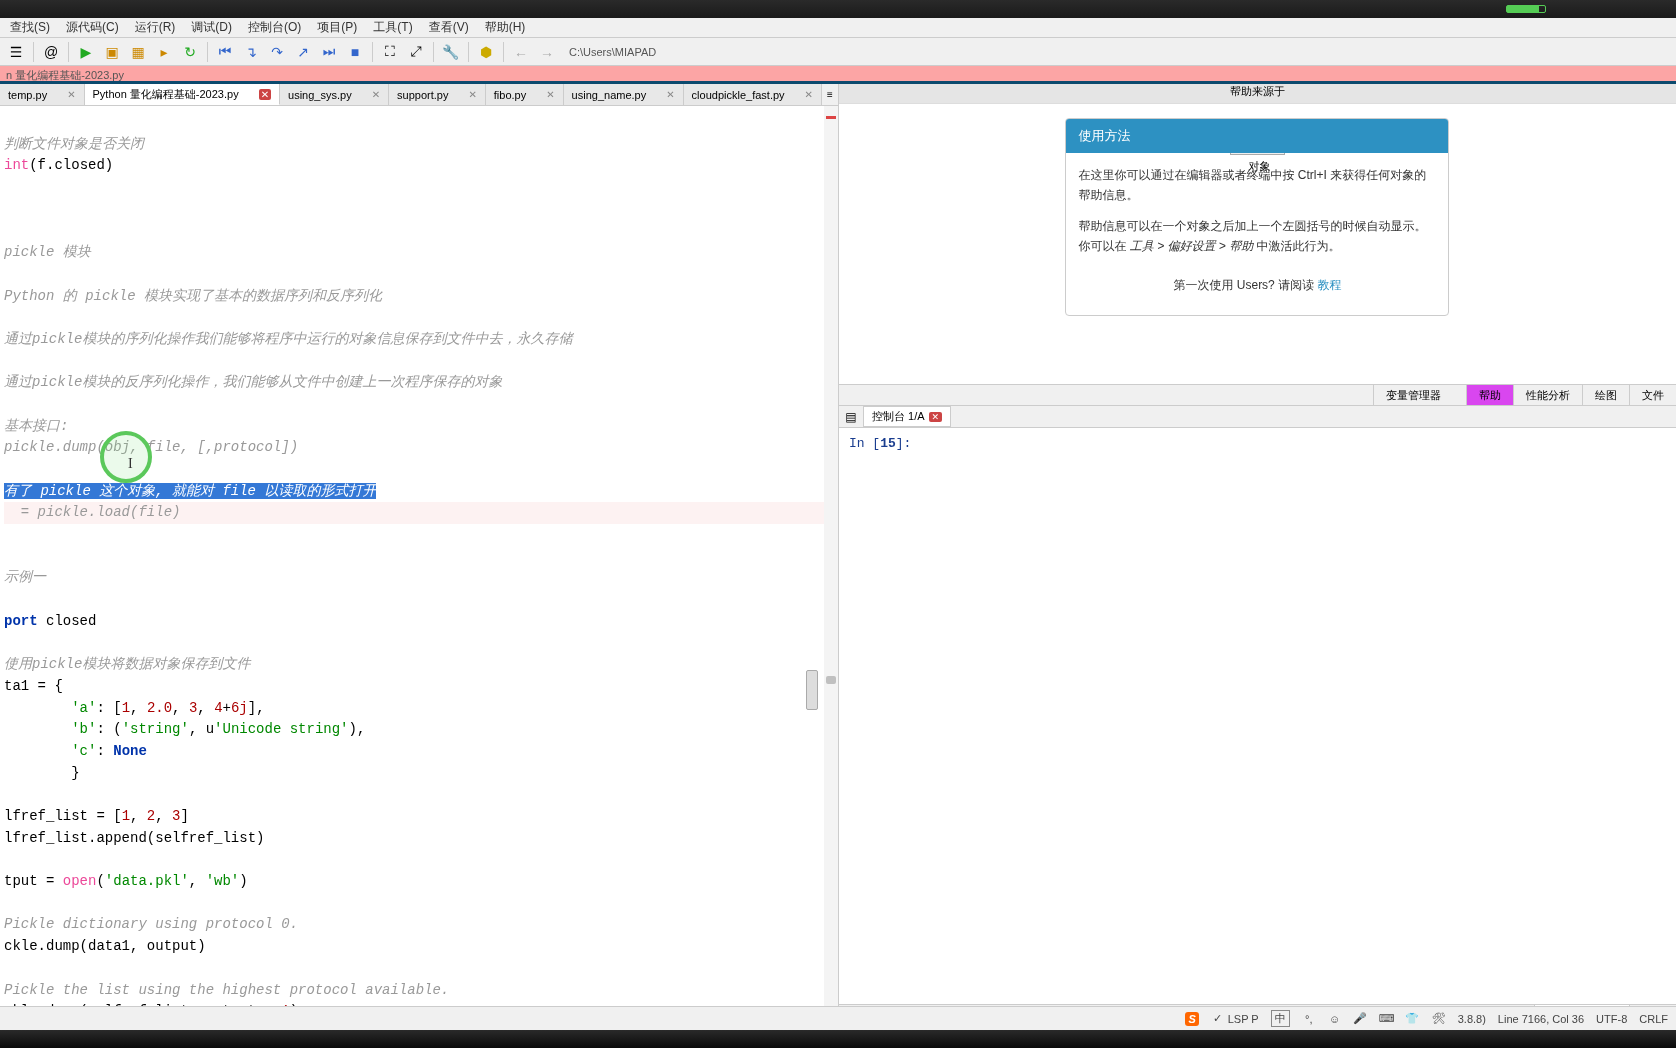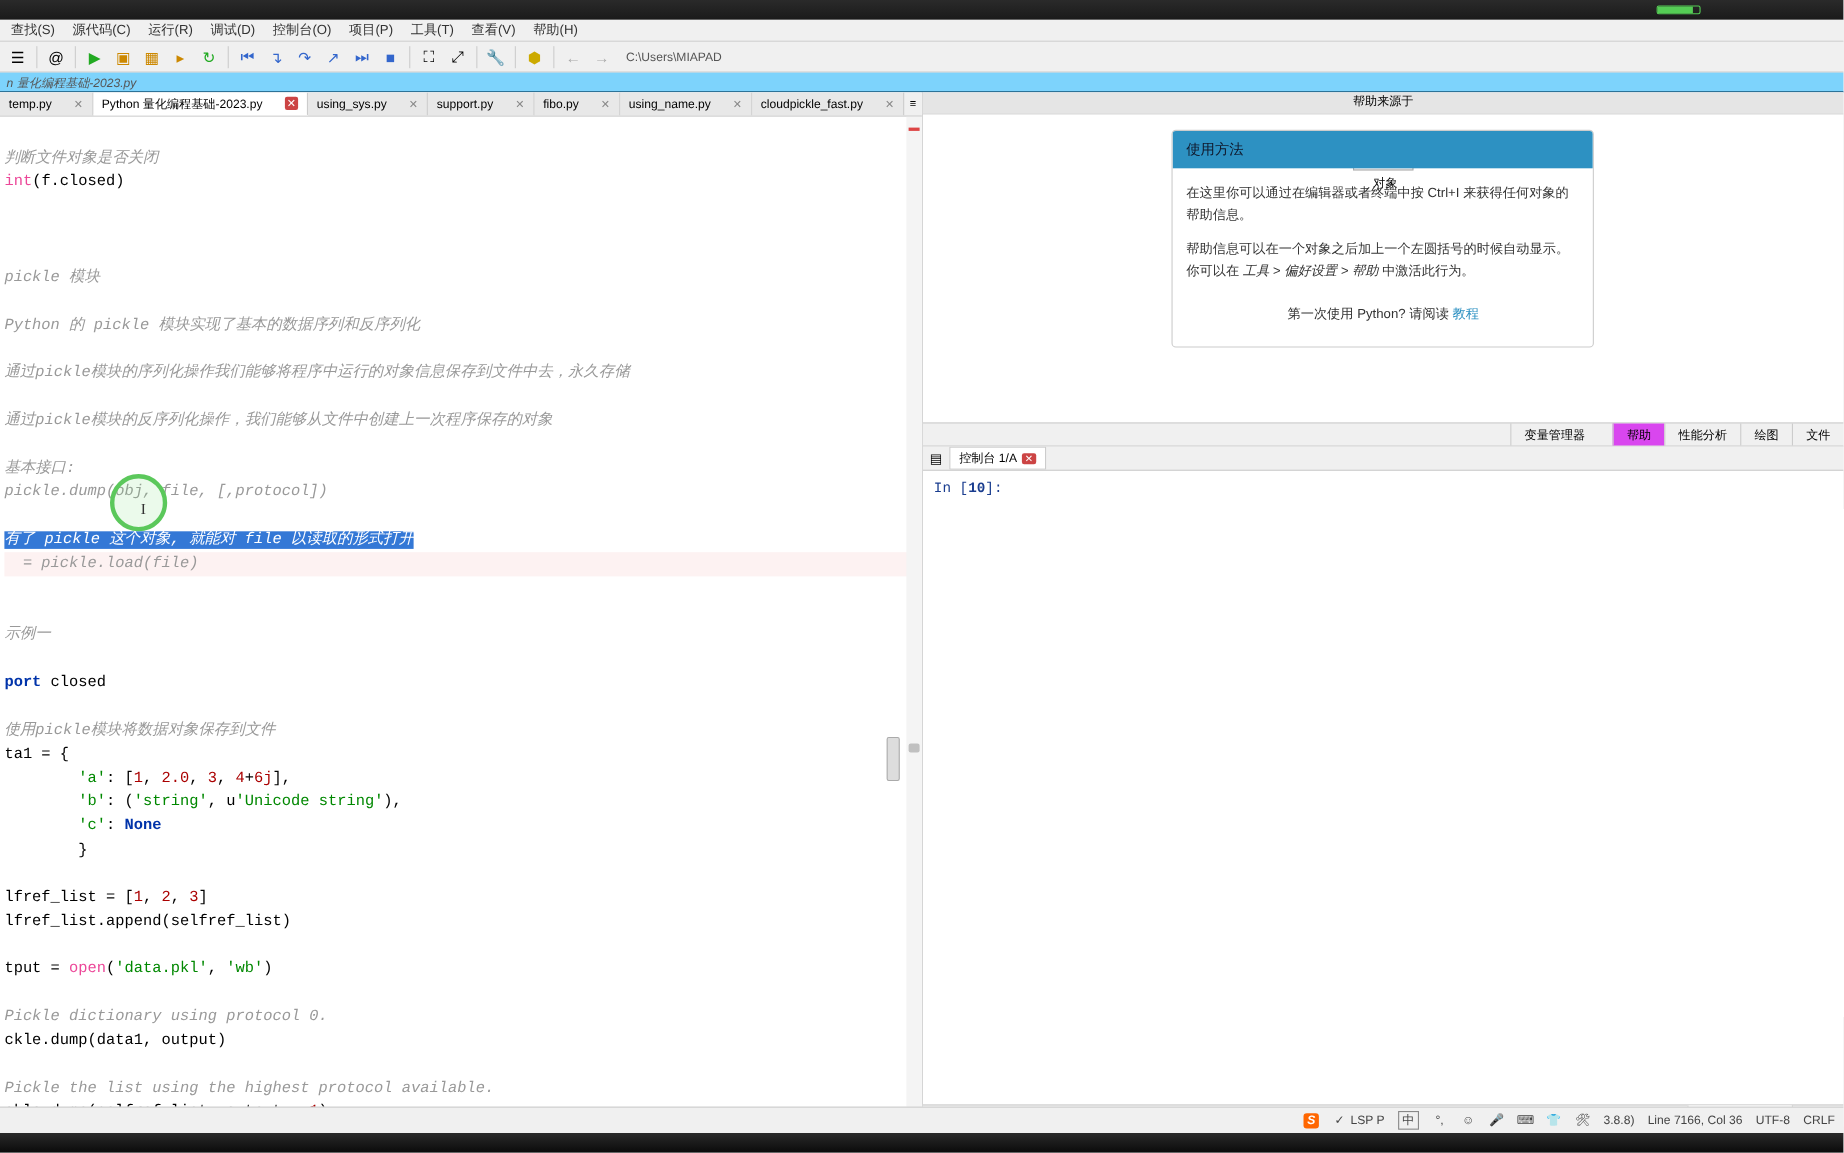--- a/index.html
+++ b/index.html
@@ -10,21 +10,21 @@
 .titlebar .battery-fill { width: 85%; height: 100%; background: #5c5; }
 
 .menubar { height: 20px; background: #f0f0f0; border-bottom: 1px solid #ccc; display: flex; align-items: center; padding-left: 2px; }
 .menubar .menu-item { padding: 2px 8px; cursor: default; font-size: 12px; color: #333; }
 
 .toolbar { height: 28px; background: #f0f0f0; border-bottom: 1px solid #ccc; display: flex; align-items: center; padding: 0 4px; gap: 2px; }
 .toolbar .tb-btn { width: 24px; height: 24px; display: flex; align-items: center; justify-content: center; cursor: pointer; border-radius: 2px; font-size: 14px; }
 .toolbar .sep { width: 1px; height: 20px; background: #ccc; margin: 0 3px; }
 .toolbar .path { margin-left: 8px; color: #555; font-size: 11px; }
 
-.breadcrumb { height: 18px; background: #7dd3fc; border-bottom: 1px solid #0c4a6e; padding: 2px 6px; font-size: 11px; color: #555; font-style: italic; }
+.breadcrumb { height: 18px; background: #fca5a5; border-bottom: 3px solid #0c4a6e; padding: 2px 6px; font-size: 11px; color: #555; }
 
 .main-area { display: flex; height: calc(100% - 84px - 24px); }
 
 .editor-pane { flex: 0 0 812px; display: flex; flex-direction: column; border-right: 1px solid #ccc; background: #fff; }
 .editor-tabs { height: 22px; background: #f0f0f0; display: flex; border-bottom: 1px solid #ccc; overflow: hidden; }
 .ed-tab { padding: 3px 8px; border-right: 1px solid #ccc; background: #e8e8e8; font-size: 11px; cursor: pointer; display: flex; align-items: center; gap: 20px; white-space: nowrap; }
 .ed-tab.active { background: #fff; border-bottom: 1px solid #fff; }
 .ed-tab .close { color: #888; font-size: 10px; }
 .ed-tab .close.mod { background: #c44; color: #fff; border-radius: 2px; padding: 0 2px; }
 .tab-overflow { width: 16px; display: flex; align-items: center; justify-content: center; font-size: 10px; margin-left: auto; }
@@ -43,21 +43,21 @@
 .scroll-thumb { position: absolute; right: 2px; width: 10px; background: #c0c0c0; border-radius: 2px; }
 .marker-red { position: absolute; right: 2px; width: 10px; height: 3px; background: #d44; }
 
 .right-pane { flex: 1; display: flex; flex-direction: column; background: #fff; }
 .help-header { height: 20px; background: #e5e5e5; border-bottom: 1px solid #ddd; display: flex; align-items: center; padding: 0 6px; font-size: 11px; gap: 4px; flex-direction: column; }
 .help-header select { font-size: 11px; border: 1px solid #aaa; margin-top: 36px; }
 .help-header .obj-label { margin-left: 4px; }
 
 .help-body { flex: 0 0 280px; padding: 14px 10px; position: relative; }
 .help-card { border: 1px solid #ccc; border-radius: 4px; width: 384px; margin: 0 auto; overflow: hidden; }
-.help-card-title { background: #2d91c2; color: #0f172a; padding: 8px 12px; font-size: 13px; }
+.help-card-title { background: #2d91c2; color: #ffffff; padding: 8px 12px; font-size: 13px; }
 .help-card-body { padding: 12px; font-size: 12px; line-height: 1.7; color: #333; }
 .help-card-body p { margin-bottom: 10px; }
 .help-card-body .em { font-style: italic; }
 .help-card-footer { padding: 8px 12px; text-align: center; font-size: 12px; border-top: 0; }
 .help-card-footer a { color: #2d91c2; text-decoration: none; }
 
 .right-tabs { height: 22px; background: #f0f0f0; border-top: 1px solid #ccc; border-bottom: 1px solid #ccc; display: flex; justify-content: flex-end; }
 .rt-tab { padding: 3px 12px; border-left: 1px solid #ccc; font-size: 11px; cursor: pointer; }
 .rt-tab.active { background: #d946ef; margin-left: 13px; }
 
@@ -226,41 +226,41 @@
       <select><option>控制台</option></select>
       <span class="obj-label">对象</span>
     </div>
     <div class="help-body">
       <div class="help-card">
         <div class="help-card-title">使用方法</div>
         <div class="help-card-body">
           <p>在这里你可以通过在编辑器或者终端中按 Ctrl+I 来获得任何对象的帮助信息。</p>
           <p><span>帮助信息可以在一个对象之后加上一个左圆括号的时候自动显示。 你可以在 </span><span class="em">工具 &gt; 偏好设置 &gt; 帮助</span><span> 中激活此行为。</span></p>
           <div class="help-card-footer">
-            <span>第一次使用 Python? 请阅读 </span><a href="#">教程</a>
+            <span>第一次使用 Users? 请阅读 </span><a href="#">教程</a>
           </div>
         </div>
       </div>
     </div>
     <div class="right-tabs">
       <div class="rt-tab">变量管理器</div>
       <div class="rt-tab active">帮助</div>
       <div class="rt-tab">性能分析</div>
       <div class="rt-tab">绘图</div>
       <div class="rt-tab">文件</div>
     </div>
     <div class="console-tabs">
       <span class="ct-icon">▤</span>
       <div class="ct-tab">
         <span>控制台 1/A</span>
         <span class="close">✕</span>
       </div>
     </div>
     <div class="console-body">
-      <span class="prompt-in">In [</span><span class="prompt-num">10</span><span class="prompt-in">]:</span>
+      <span class="prompt-in">In [</span><span class="prompt-num">15</span><span class="prompt-in">]:</span>
     </div>
     <div class="console-bottom-tabs">
       <div class="cbt-tab active">IPython控制台</div>
       <div class="cbt-tab">历史</div>
     </div>
   </div>
 </div>
 
 <div class="splitter-handle" style="top:670px; left:806px"></div>
 

